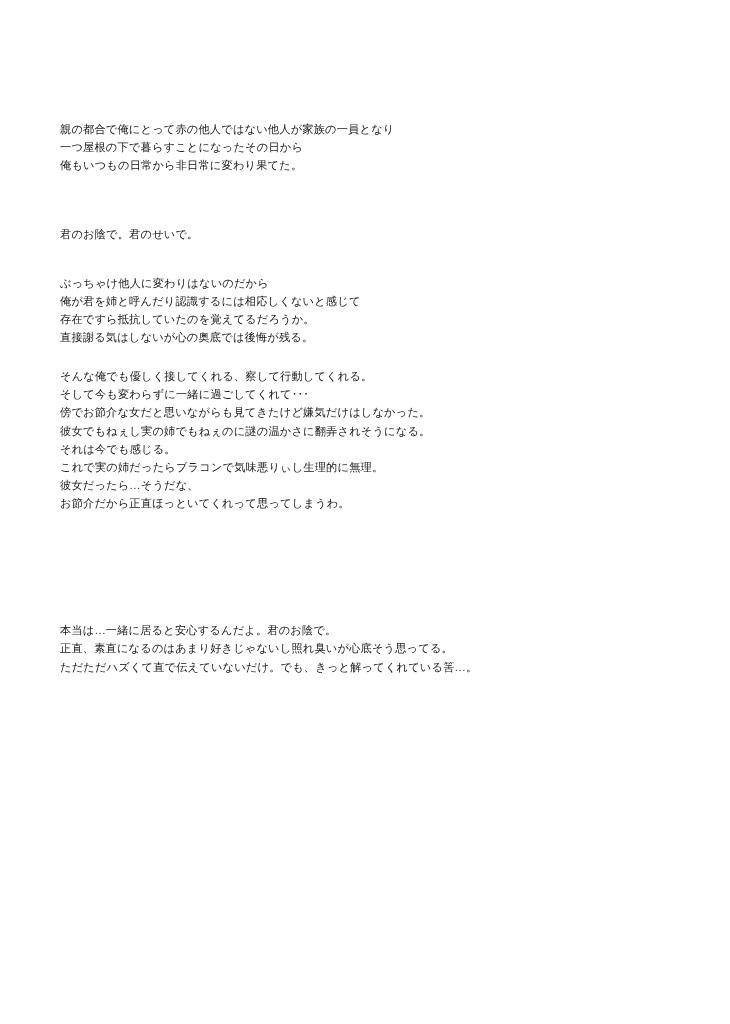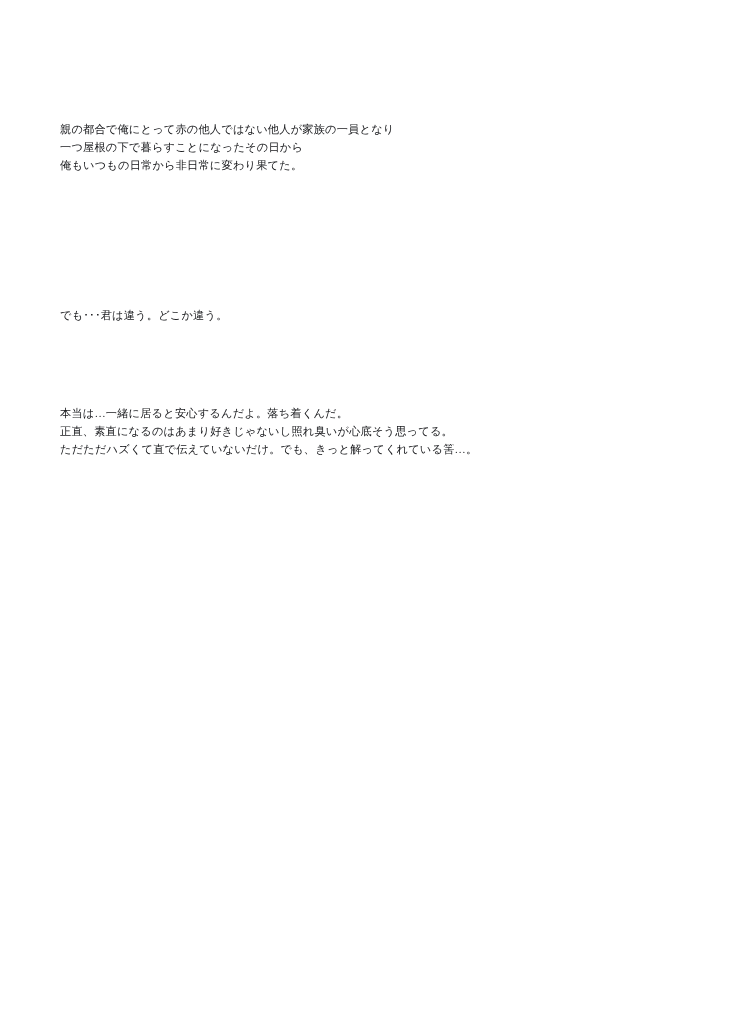--- a/index.html
+++ b/index.html
@@ -41,32 +41,44 @@
 <div class="page">
   <div class="doc-body">
 
     <p class="para">親の都合で俺にとって赤の他人ではない他人が家族の一員となり
 一つ屋根の下で暮らすことになったその日から
 俺もいつもの日常から非日常に変わり果てた。</p>
     <div class="gap-md"></div>
 
     <div class="gap-lg"></div>
 
+    <p class="para">君のお陰で。君のせいで。</p>
+    <div class="gap-lg"></div>
+
+    <p class="para">ぶっちゃけ他人に変わりはないのだから
+俺が君を姉と呼んだり認識するには相応しくないと感じて
+存在ですら抵抗していたのを覚えてるだろうか。
+直接謝る気はしないが心の奥底では後悔が残る。</p>
+    <div class="gap-md"></div>
+
+    <p class="para">そんな俺でも優しく接してくれる、察して行動してくれる。
+そして今も変わらずに一緒に過ごしてくれて･･･
+傍でお節介な女だと思いながらも見てきたけど嫌気だけはしなかった。
+彼女でもねぇし実の姉でもねぇのに謎の温かさに翻弄されそうになる。
+それは今でも感じる。
+これで実の姉だったらブラコンで気味悪りぃし生理的に無理。
+彼女だったら…そうだな、
+お節介だから正直ほっといてくれって思ってしまうわ。</p>
     <div class="gap-lg"></div>
 
     <div class="gap-md"></div>
 
-    <div class="gap-lg"></div>
-
-    <p class="para">でも･･･君は違う。どこか違う。</p>
-    <div class="gap-md"></div>
-
     <div class="gap-xl"></div>
 
-    <p class="para">本当は…一緒に居ると安心するんだよ。落ち着くんだ。
+    <p class="para">本当は…一緒に居ると安心するんだよ。君のお陰で。
 正直、素直になるのはあまり好きじゃないし照れ臭いが心底そう思ってる。
 ただただハズくて直で伝えていないだけ。でも、きっと解ってくれている筈…。</p>
     <div class="gap-lg"></div>
 
     <div class="gap-md"></div>
 
   </div>
 </div>
 
 </body></html>

